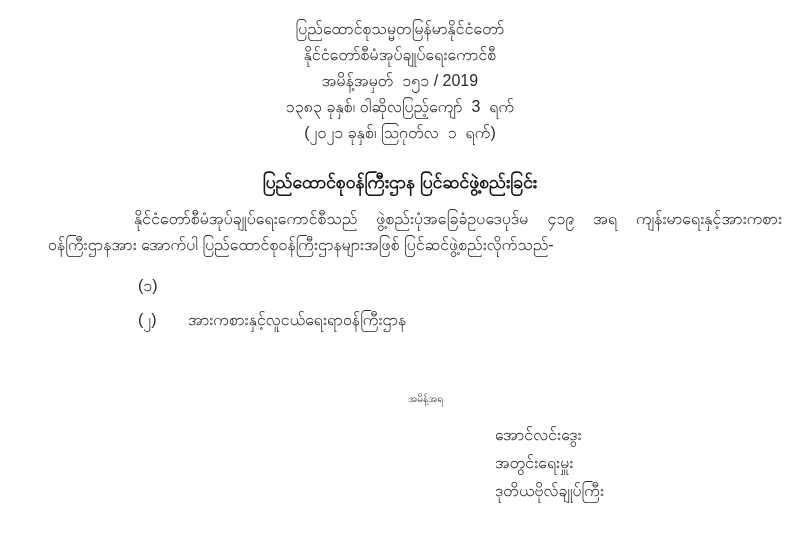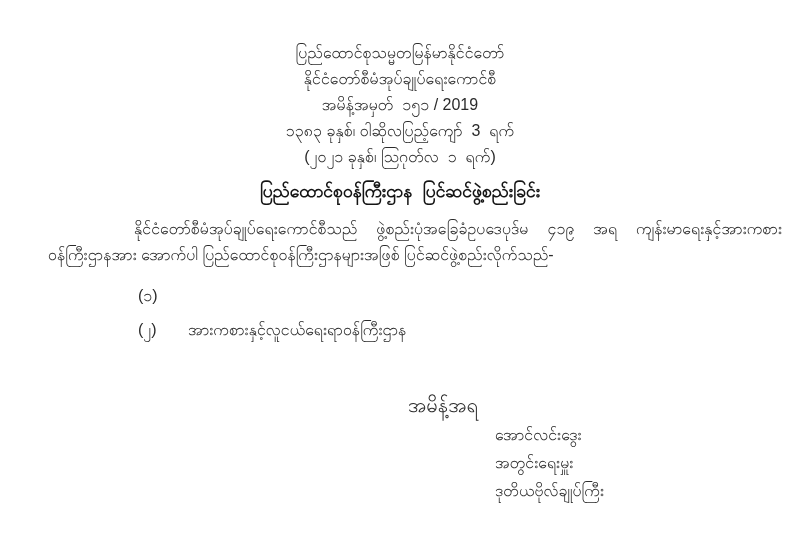--- a/index.html
+++ b/index.html
@@ -14,35 +14,34 @@
     color: #2b2b2b;
   }
   .page {
     position: relative;
     width: 800px;
     height: 550px;
     background: #ffffff;
     overflow: hidden;
   }
   .doc-header {
-    padding-top: 40px;
+    padding-top: 16px;
     text-align: center;
     font-size: 16px;
     line-height: 26px;
     color: #2b2b2b;
   }
   .doc-header .h-line {
     white-space: pre;
   }
   .order-title {
-    margin-top: 9px;
+    margin-top: 23px;
     font-size: 17.5px;
     font-weight: bold;
     color: #141414;
-    font-family: Liberation Mono, monospace;
   }
   .paragraph {
     margin: 11px 18px 0 48px;
     font-size: 16px;
     line-height: 26px;
     text-align: justify;
     text-indent: 86px;
   }
   .ministry-list {
     margin-top: 15px;
@@ -55,21 +54,21 @@
     line-height: 25px;
   }
   .list-marker {
     width: 50px;
     flex: 0 0 50px;
   }
   .by-order {
     position: absolute;
     left: 408px;
     top: 392px;
-    font-size: 20px;
+    font-size: 10px;
   }
   .sig-block {
     position: absolute;
     left: 495px;
     top: 421px;
     width: 250px;
     text-align: left;
     font-size: 16px;
     line-height: 28px;
   }

